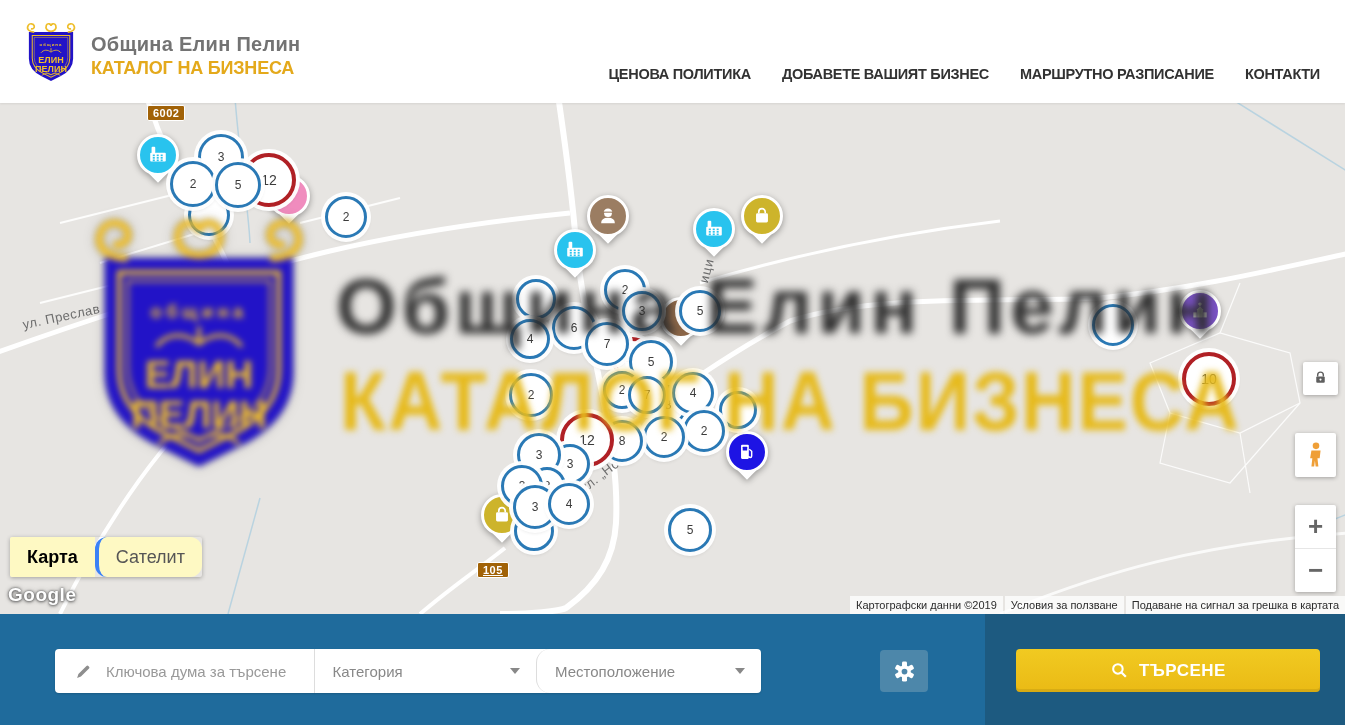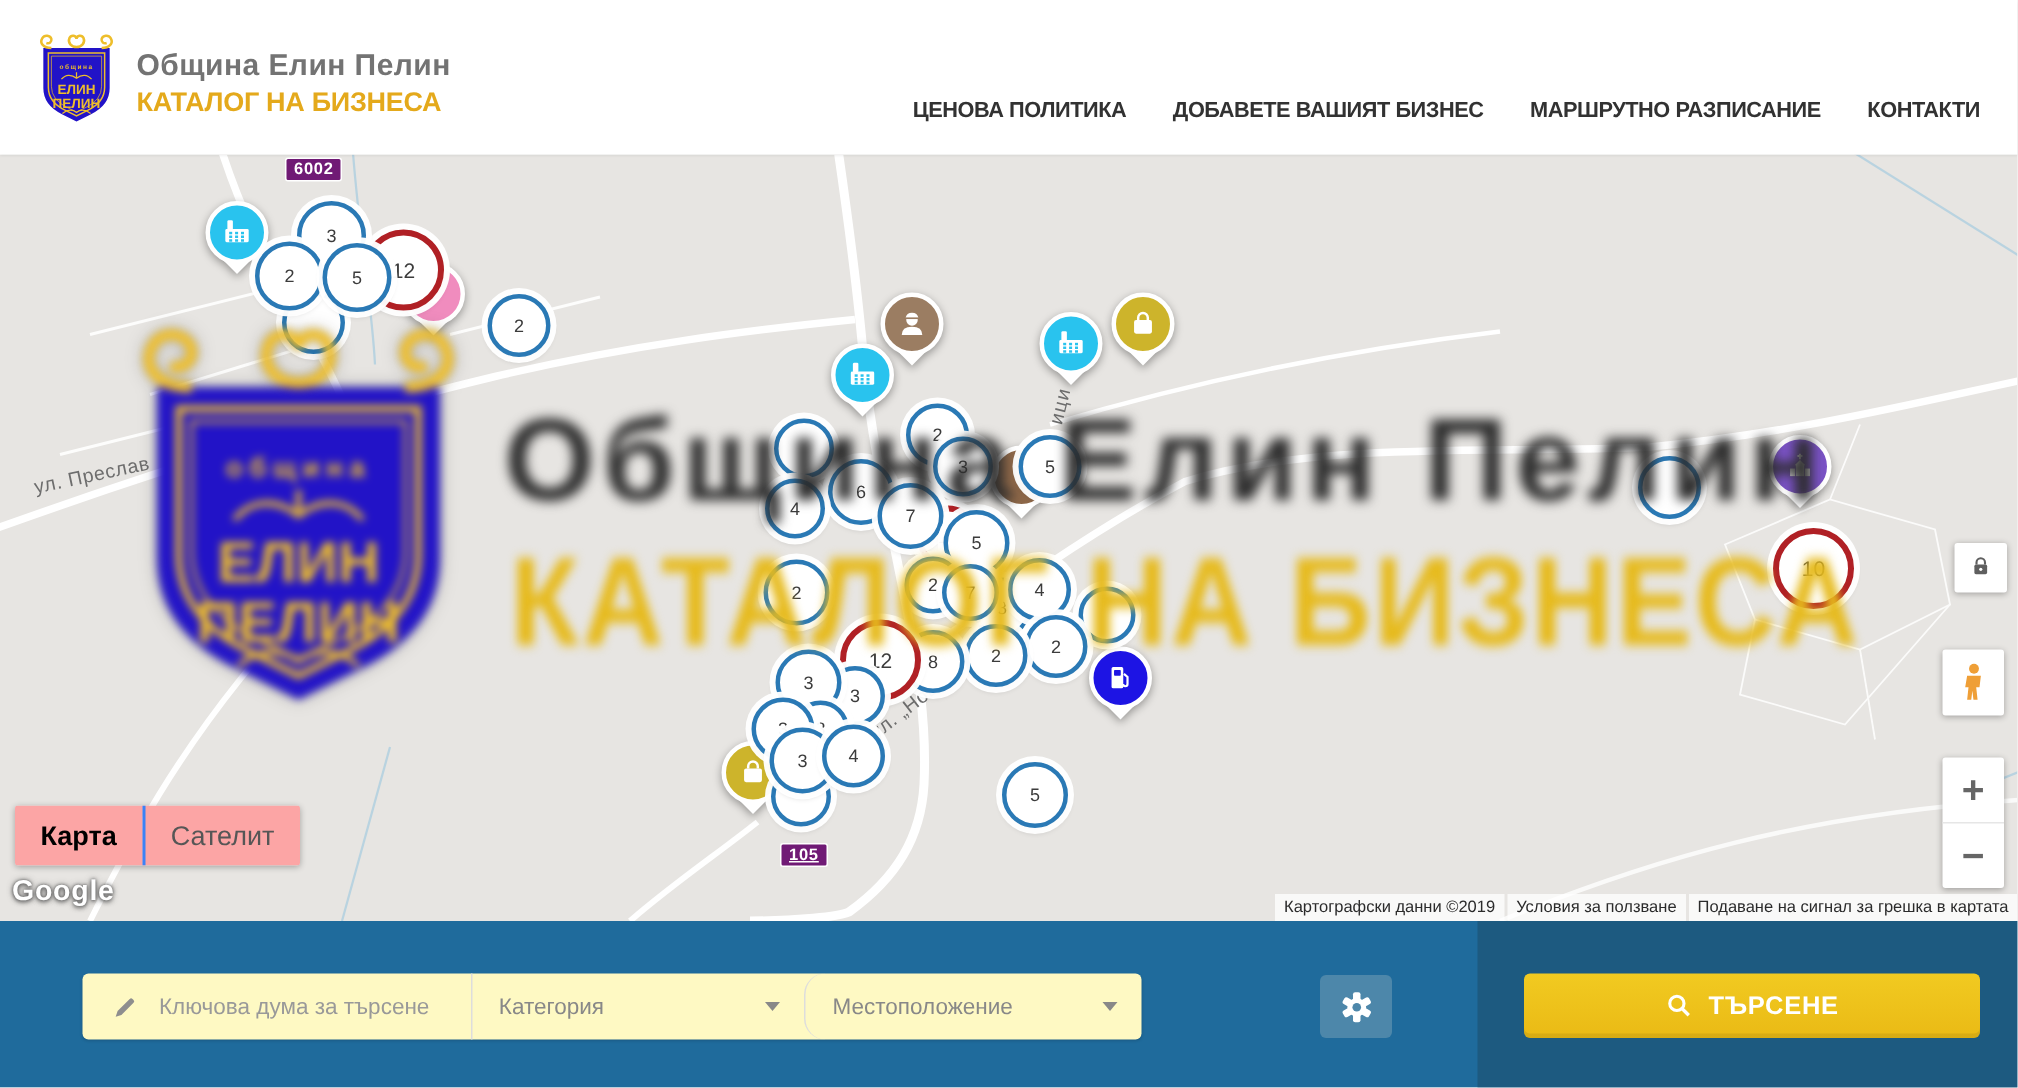--- a/index.html
+++ b/index.html
@@ -17,22 +17,22 @@
   .nav a{font-size:14.5px;font-weight:bold;color:#323232;text-decoration:none;
          letter-spacing:-.3px;white-space:nowrap;margin-top:44px;}
 
   
   .map{position:absolute;left:0;top:103px;width:1345px;height:511px;background:#e7e5e2;overflow:hidden;}
   .roads{position:absolute;left:0;top:0;z-index:0;}
   .street{position:absolute;color:#6d6d6d;font-size:13px;letter-spacing:.5px;white-space:nowrap;z-index:1;}
   .street.s1{left:22px;top:206px;transform:rotate(-12deg);}
   .street.s2{left:566px;top:356px;transform:rotate(-38deg);}
   .street.s3{left:694px;top:160px;transform:rotate(-76deg);letter-spacing:1px;}
-  .rbadge{position:absolute;background:#701a75;border:1px solid #fff;color:#fff;font-size:11px;
-          font-weight:bold;padding:1px 5px;border-radius:2px;z-index:1;letter-spacing:.5px;margin-left:43px;}
+  .rbadge{position:absolute;background:#a16207;border:1px solid #fff;color:#fff;font-size:11px;
+          font-weight:bold;padding:1px 5px;border-radius:2px;z-index:1;letter-spacing:.5px;}
   .rbadge.b1{left:147px;top:2px;}
   .rbadge.b2{left:477px;top:459px;text-decoration:underline;}
 
   .markers{position:absolute;inset:0;z-index:2;}
   .cluster{position:absolute;border-radius:50%;background:#fff;display:flex;align-items:center;
            justify-content:center;color:#3c3c3c;cursor:pointer;
            box-shadow:0 0 0 4px rgba(255,255,255,.96),0 2px 5px rgba(0,0,0,.3);}
   .pin{position:absolute;width:42px;height:42px;cursor:pointer;
        filter:drop-shadow(0 2px 3px rgba(0,0,0,.35));}
   .pin .tail{position:absolute;left:50%;bottom:-4px;width:13px;height:13px;background:#fff;
@@ -45,43 +45,43 @@
   .wm-crest{position:absolute;left:85px;top:110px;width:228px;height:290px;
             filter:blur(3px) drop-shadow(0 0 5px rgba(0,0,0,.3));}
   .wm-line1{position:absolute;left:336px;top:158px;font-size:78px;font-weight:bold;letter-spacing:5px;
             color:#2c2c2c;filter:blur(4px);white-space:nowrap;}
   .wm-line2{position:absolute;left:340px;top:250px;font-size:84px;font-weight:bold;letter-spacing:2px;
             color:#e6ba1c;transform:scaleX(.9);transform-origin:left top;filter:blur(3.5px);white-space:nowrap;}
 
   
   .mt-control{position:absolute;left:10px;top:434px;display:flex;z-index:6;
               box-shadow:0 1px 4px rgba(0,0,0,.3);border-radius:2px;overflow:hidden;}
-  .mt-btn{background:#fca5a5;height:40px;display:flex;align-items:center;justify-content:center;
+  .mt-btn{background:#fef9c3;height:40px;display:flex;align-items:center;justify-content:center;
           padding:0 17px;font-size:18px;cursor:pointer;}
   .mt-btn.active{font-weight:bold;color:#000;}
-  .mt-btn.idle{color:#565656;border-left:2px solid #3b82f6;}
+  .mt-btn.idle{color:#565656;border-left:4px solid #3b82f6;border-radius:12px;}
   .sq-btn{position:absolute;background:#fff;border-radius:2px;box-shadow:0 1px 4px rgba(0,0,0,.3);
           display:flex;align-items:center;justify-content:center;cursor:pointer;z-index:6;}
   .lock-btn{left:1303px;top:259px;width:35px;height:33px;}
   .pegman-btn{left:1295px;top:330px;width:41px;height:44px;}
   .zoom-ctl{position:absolute;left:1295px;top:402px;width:41px;height:87px;background:#fff;border-radius:2px;
             box-shadow:0 1px 4px rgba(0,0,0,.3);display:flex;flex-direction:column;z-index:6;}
   .zoom-ctl .zb{flex:1;display:flex;align-items:center;justify-content:center;font-size:26px;
                 color:#666;cursor:pointer;font-weight:bold;}
   .zoom-ctl .zb:first-child{border-bottom:1px solid #e6e6e6;}
   .glogo{position:absolute;left:8px;bottom:8px;font-size:19px;font-weight:bold;color:#fff;z-index:6;
          letter-spacing:.5px;cursor:pointer;
          text-shadow:0 0 2px rgba(90,90,90,.9),0 0 4px rgba(90,90,90,.7),0 1px 3px rgba(60,60,60,.6);}
   .attr{position:absolute;right:0;bottom:0;display:flex;gap:2px;z-index:6;font-size:11px;color:#2b2b2b;}
   .attr span{background:rgba(255,255,255,.75);padding:3px 6px;white-space:nowrap;}
 
   
   .bottom{position:absolute;left:0;top:614px;width:1345px;height:111px;background:#1f6b9c;z-index:20;}
   .bottom .dark{position:absolute;left:985px;top:0;right:0;height:111px;background:#1d5a80;}
-  .search-bar{position:absolute;left:55px;top:35px;width:706px;height:44px;background:#fef9c3;
+  .search-bar{position:absolute;left:55px;top:35px;width:706px;height:44px;background:#ffffff;
               border-radius:4px;display:flex;align-items:center;box-shadow:0 1px 2px rgba(0,0,0,.15);}
   .sec{height:100%;display:flex;align-items:center;box-sizing:border-box;gap:20px;}
   .sec.kw{width:300px;padding-left:20px;gap:12px;}
   .sec.dd{border-left:1px solid #ddd;justify-content:space-between;padding:0 16px 0 18px;cursor:pointer;}
   .sec.cat{width:255px;}
   .sec.loc{width:258px;border-radius:14px;}
   .sec input{border:none;outline:none;flex:1;font-size:15px;color:#555;min-width:0;
              font-family:"Liberation Sans",sans-serif;background:transparent;}
   .sec input::placeholder{color:#999;}
   .dd-label{font-size:15px;color:#888;}

